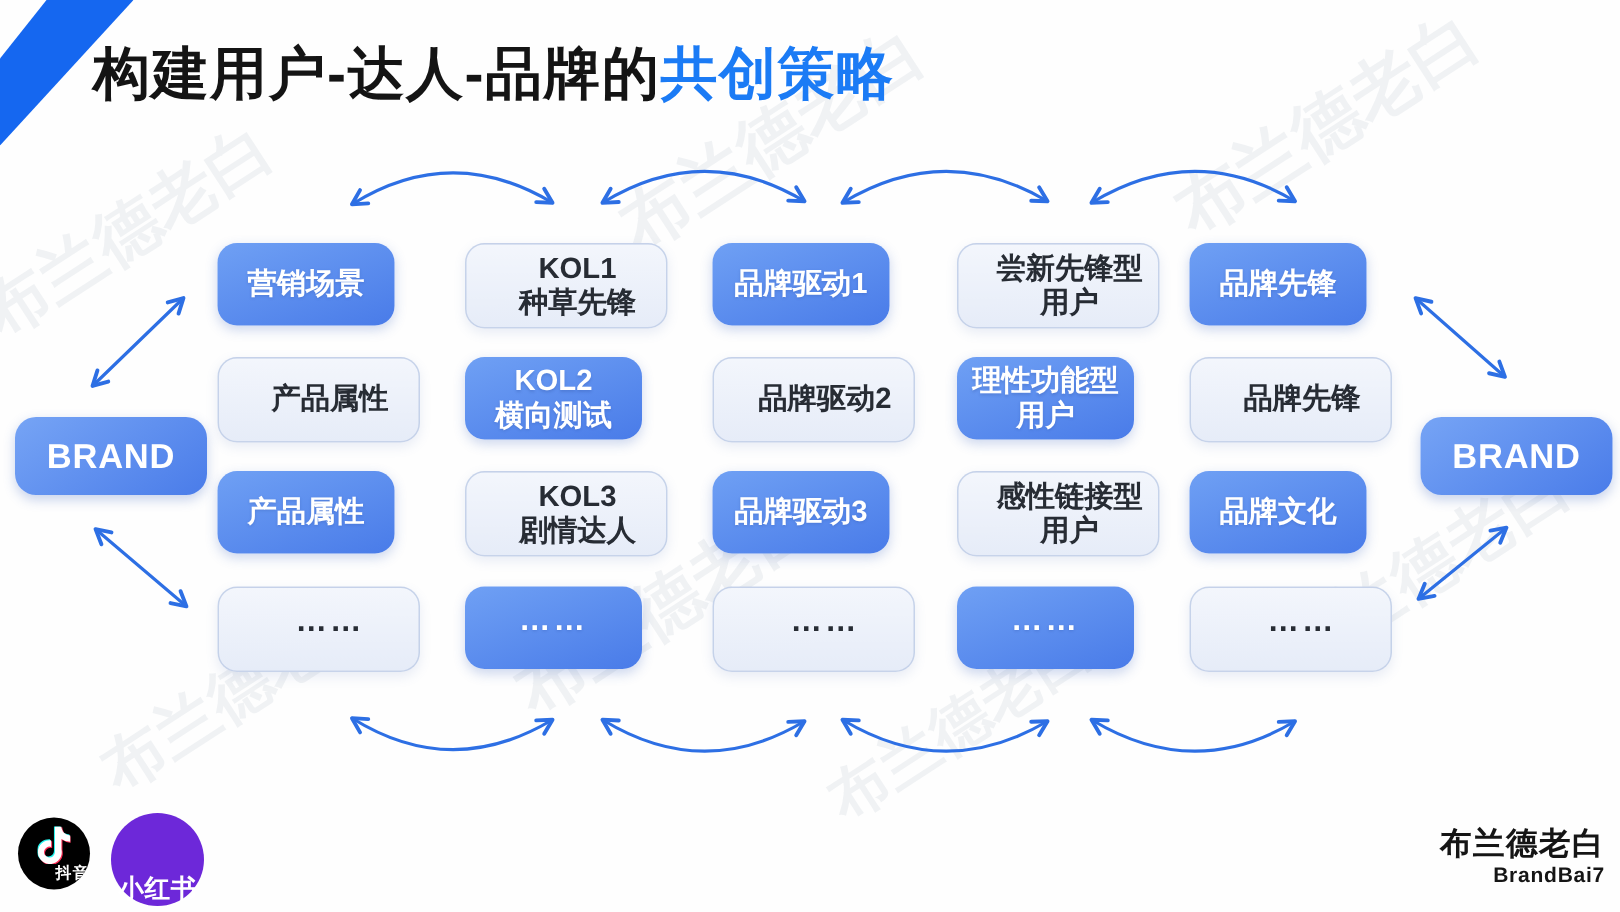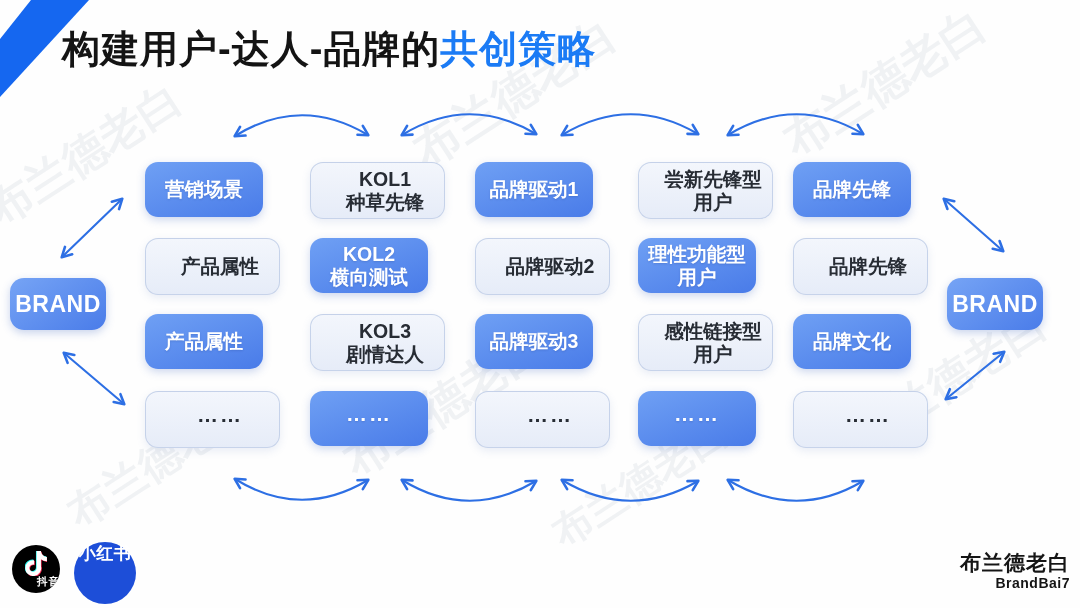--- a/index.html
+++ b/index.html
@@ -27,21 +27,21 @@
   .wm1{left:-25px;top:125px;font-size:44px;}
   .wm2{left:400px;top:62px;font-size:46px;}
   .wm3{left:770px;top:52px;font-size:46px;}
   .wm4{left:330px;top:372px;font-size:46px;}
   .wm5{left:840px;top:350px;font-size:44px;}
   .wm6{left:55px;top:432px;font-size:42px;}
   .wm7{left:540px;top:455px;font-size:40px;}
   
   .brand-box{
     position:absolute;display:flex;align-items:center;justify-content:center;
-    width:96px;height:52px;border-radius:14px;color:#fff;
+    width:128px;height:52px;border-radius:14px;color:#fff;
     font-size:23px;font-weight:900;letter-spacing:.5px;
     background:linear-gradient(145deg,#76A4F5 0%,#4A7CE9 100%);
     box-shadow:0 3px 8px rgba(60,100,190,0.28);
   }
   .brand-left{left:10px;top:278px;}
   .brand-right{left:947px;top:278px;}
   
   .cell{
     position:absolute;width:118px;height:55px;border-radius:13px;
     display:flex;flex-direction:column;align-items:center;justify-content:center;
@@ -70,21 +70,21 @@
     position:absolute;left:12px;top:545px;width:48px;height:48px;border-radius:50%;
     background:#000;overflow:hidden;
   }
   .douyin svg{position:absolute;left:13px;top:6px;}
   .douyin .dy-label{
     position:absolute;left:0;right:0;bottom:4px;text-align:right;
     color:#fff;font-size:10.5px;font-weight:700;letter-spacing:1px;
   }
   .xhs{
     position:absolute;left:74px;top:542px;width:62px;height:62px;border-radius:50%;
-    background:#1d4ed8;display:flex;align-items:flex-start;justify-content:center;
+    background:#6d28d9;display:flex;align-items:flex-end;justify-content:center;
     color:#fff;font-size:17px;font-weight:900;letter-spacing:.5px;
   }
   .footer-brand{
     position:absolute;right:10px;top:551px;text-align:right;color:#151515;line-height:1.15;
   }
   .footer-brand .cn{font-size:21px;font-weight:900;letter-spacing:1px;}
   .footer-brand .en{font-size:14px;font-weight:800;letter-spacing:.5px;}
 </style>
 </head>
 <body>

